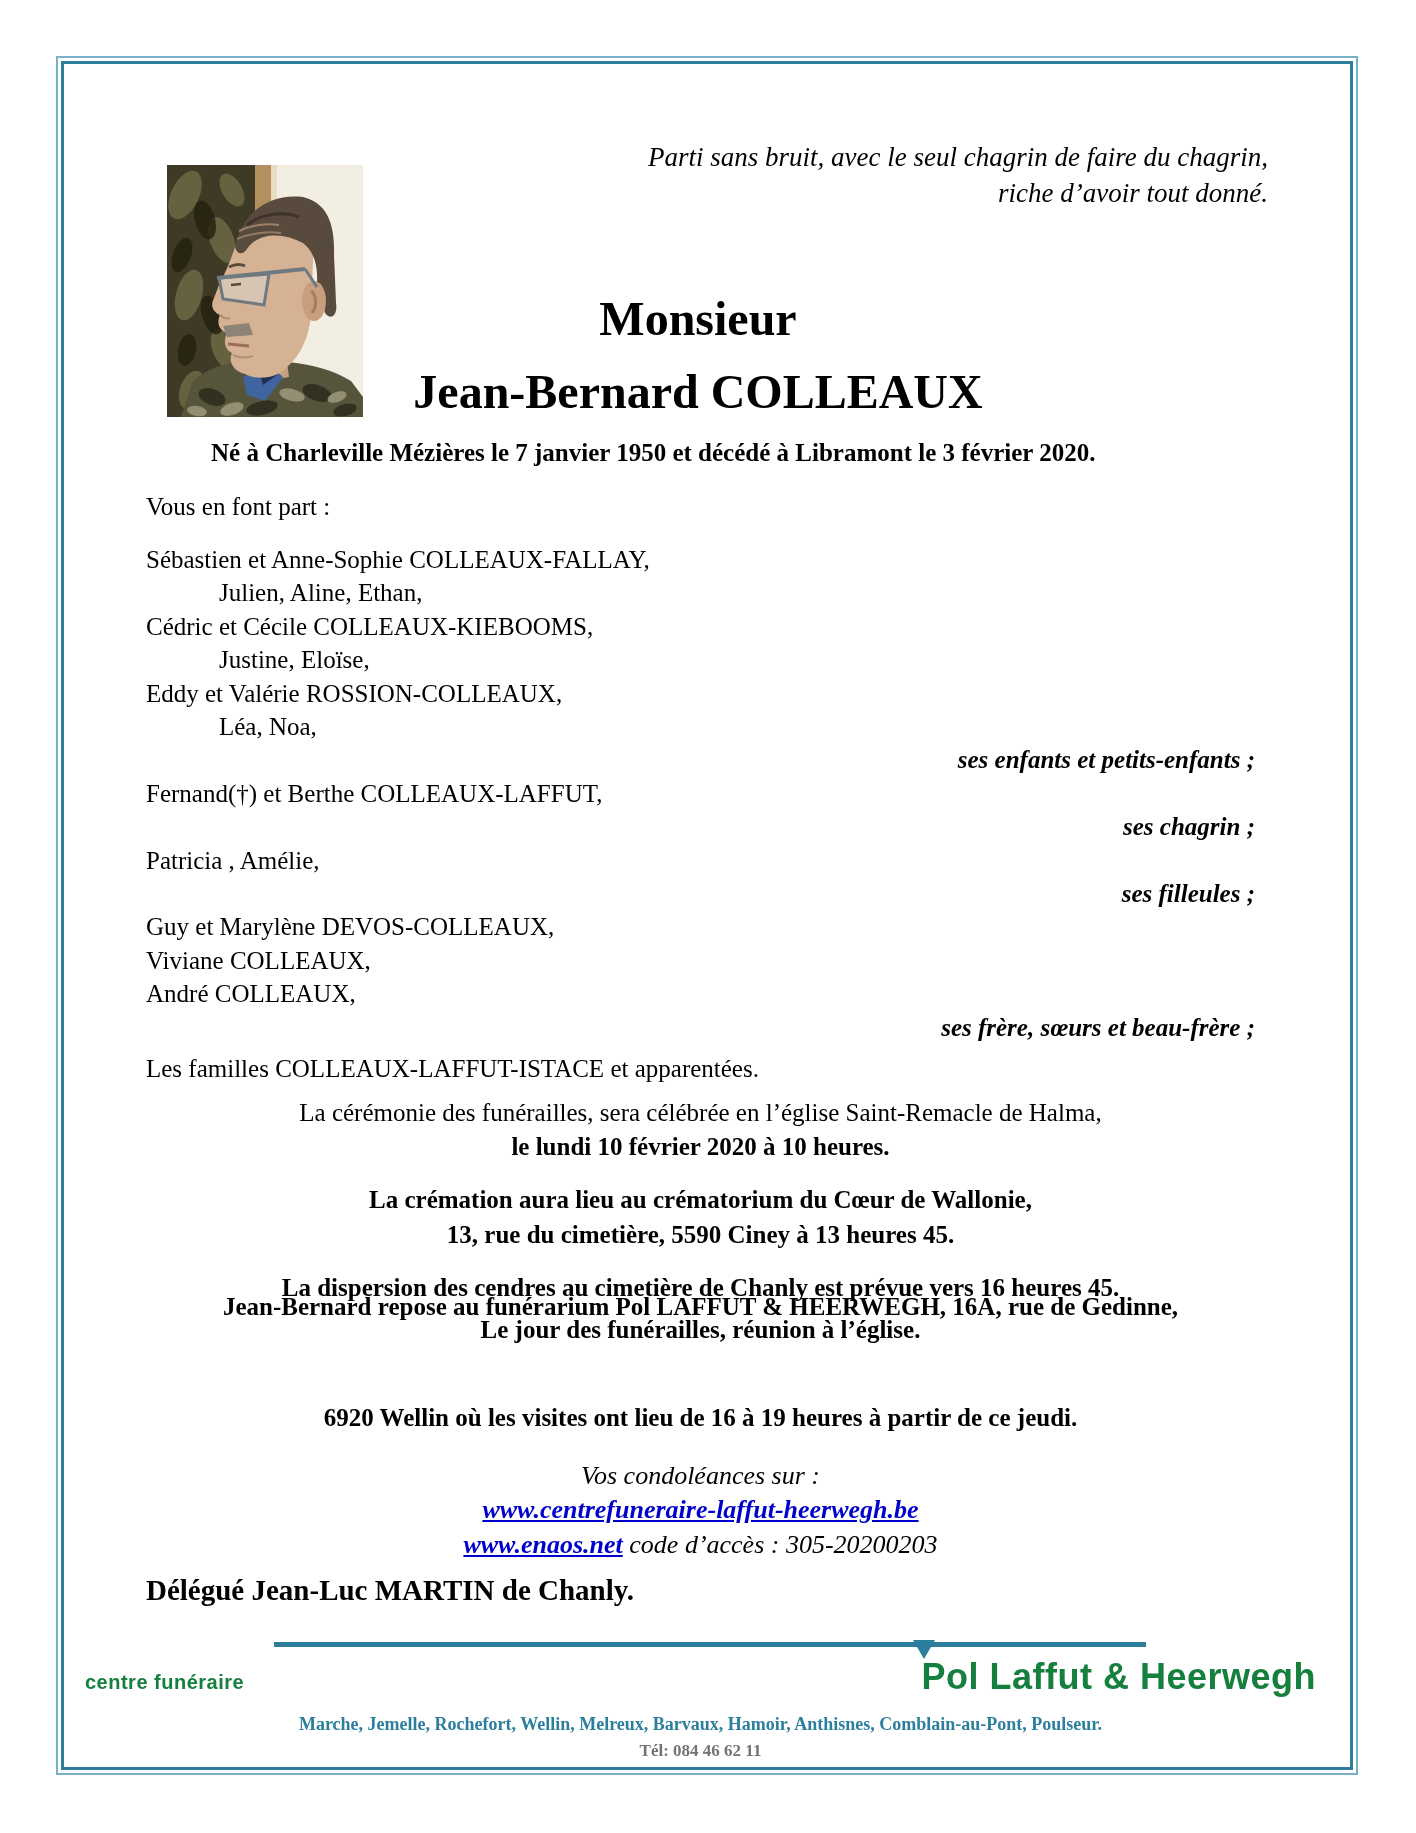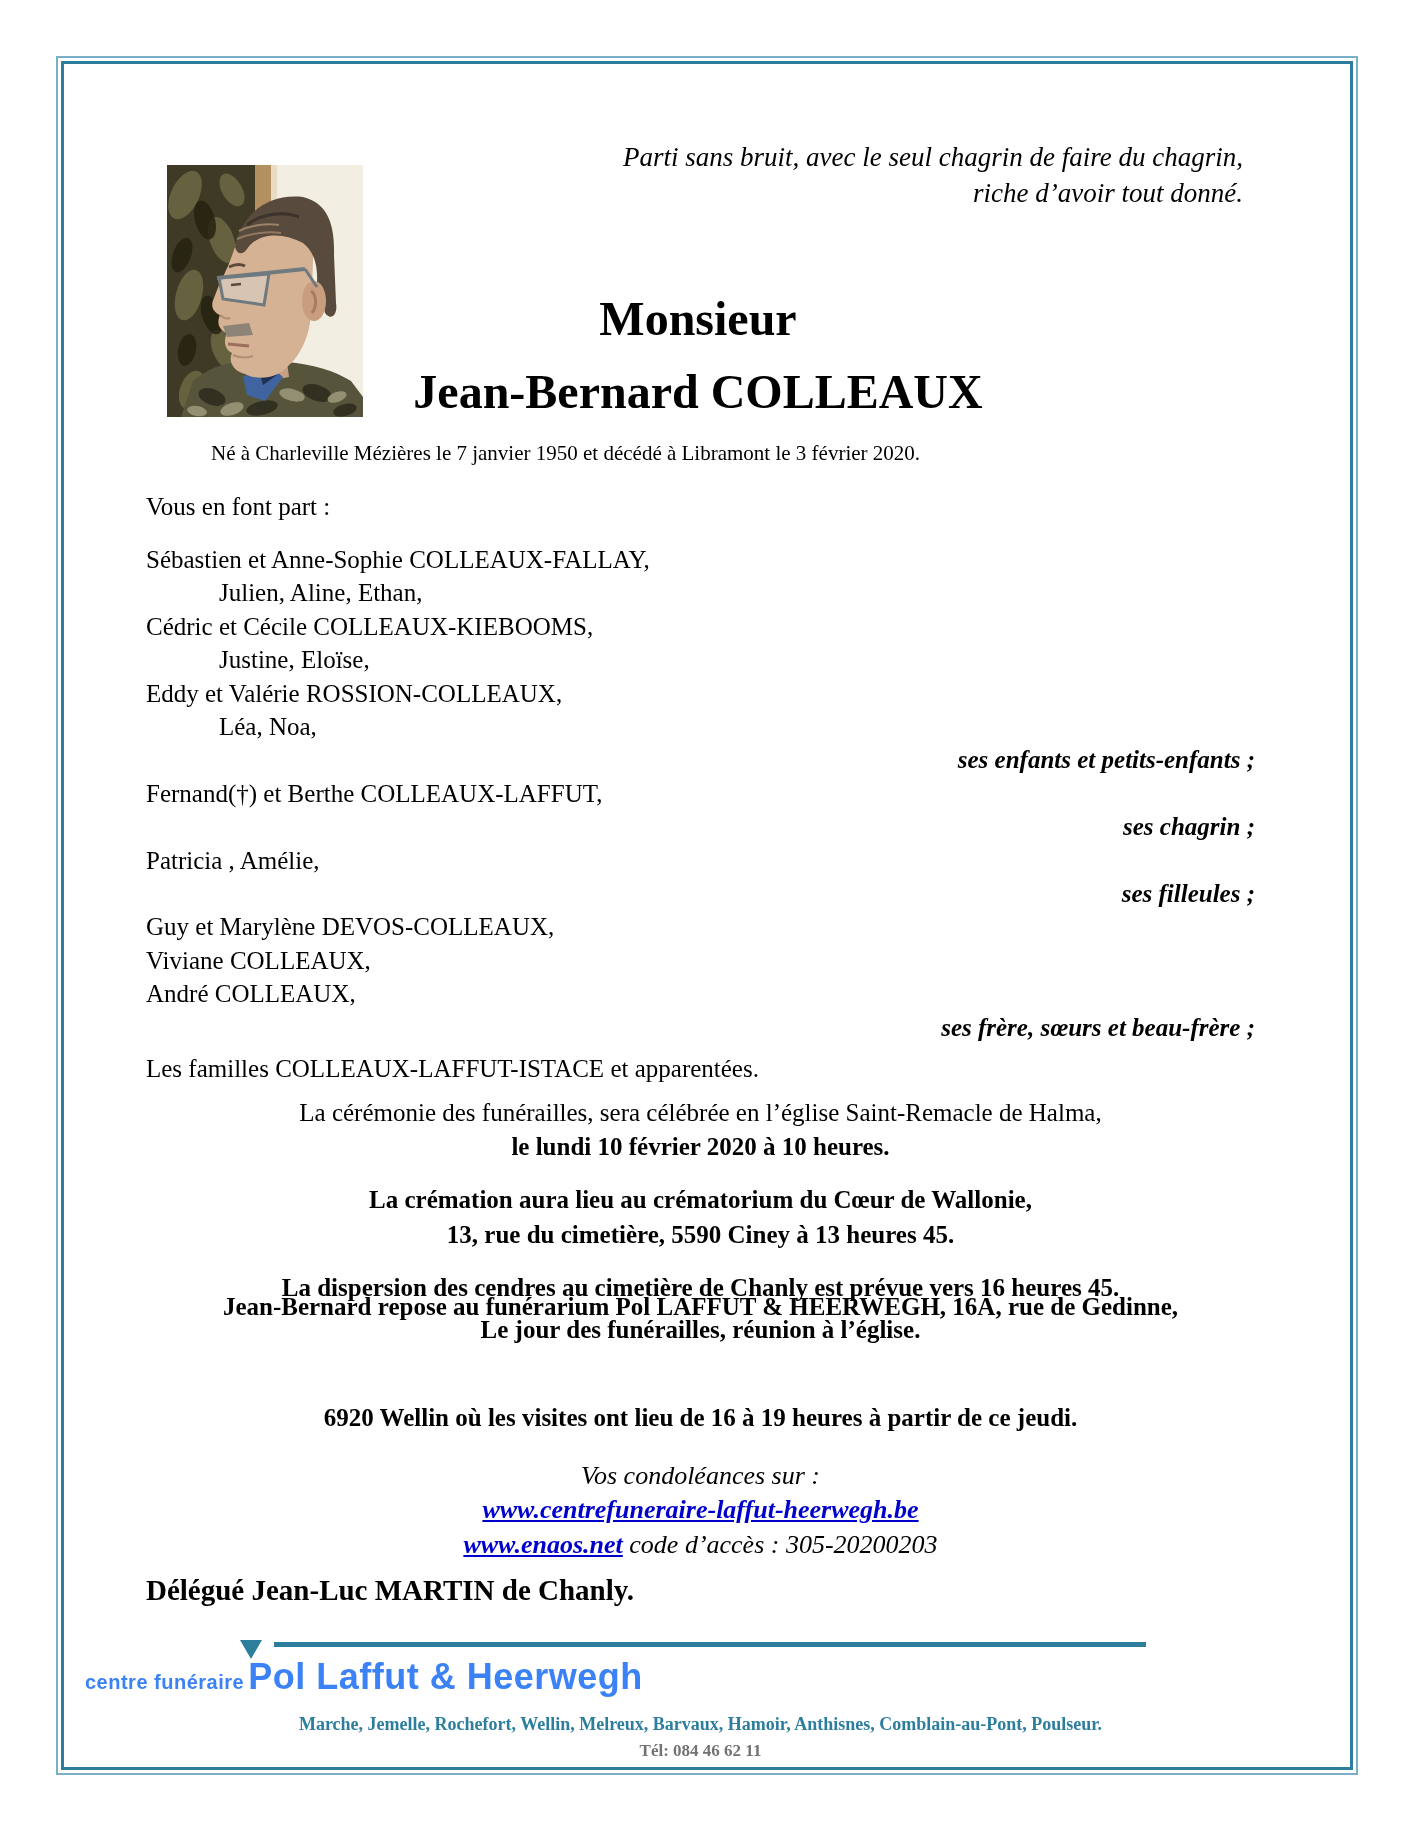--- a/index.html
+++ b/index.html
@@ -14,50 +14,50 @@
   .frame-outer{
     position:absolute;left:56px;top:56px;width:1302px;height:1719px;
     border:2px solid #79b0c8;box-sizing:border-box;
   }
   .frame-inner{
     position:absolute;left:61px;top:61px;width:1292px;height:1709px;
     border:3px solid #2d7e9d;box-sizing:border-box;
   }
   .abs{position:absolute;}
   .quote{
-    top:139px;left:400px;right:173px;
+    top:139px;left:400px;right:148px;
     font-style:italic;font-size:27px;line-height:36px;
     text-align:right;white-space:nowrap;
   }
   .title{
     top:282px;left:100px;right:120px;
     text-align:center;font-weight:bold;font-size:48px;line-height:73px;
   }
-  .birth{top:437px;left:211px;font-size:21px;line-height:32px;}
+  .birth{top:437px;left:211px;font-size:25px;line-height:32px;font-weight:bold;}
   .intro{top:491px;left:146px;font-size:25px;line-height:32px;}
   .family{top:543px;left:146px;right:161px;}
   .family .row{font-size:25px;line-height:33.4px;}
   .family .row.sub{padding-left:73px;}
   .family .row.role{text-align:right;font-weight:bold;font-style:italic;}
   .families-line{top:1053px;left:146px;font-size:25px;line-height:32px;}
   .ev{left:85px;right:100px;text-align:center;font-size:25px;line-height:32px;}
   .ev.bold{font-weight:bold;}
   .ev0{top:1097px;} .ev1{top:1131px;} .ev2{top:1184px;} .ev3{top:1219px;}
   .ev4{top:1272px;} .ev5{top:1314px;} .ev6{top:1291px;} .ev7{top:1402px;}
   .cond{left:85px;right:100px;text-align:center;font-style:italic;font-size:26px;line-height:32px;}
   .cond-intro{top:1460px;}
   .cond-link1{top:1494px;}
   .cond-link2{top:1529px;}
   .cond a{color:#0000cc;text-decoration:underline;font-weight:bold;}
   .delegate{top:1574px;left:146px;font-weight:bold;font-size:29px;line-height:32px;}
   .foot-rule{top:1642px;left:274px;width:872px;height:5px;background:#2d7e9d;}
   .brand-row{
     top:1656px;left:85px;right:100px;
-    display:flex;justify-content:flex-start;align-items:baseline;gap:4px;
-    font-family:"Liberation Sans", sans-serif;color:#3b82f6;
+    display:flex;justify-content:space-between;align-items:baseline;gap:16px;
+    font-family:"Liberation Sans", sans-serif;color:#15803d;
   }
   .brand-small{font-size:20px;font-weight:bold;letter-spacing:0.5px;}
   .brand-big{position:relative;font-size:36px;font-weight:bold;letter-spacing:0.5px;}
   .brand-triangle{
     position:absolute;left:-8px;top:-16px;width:0;height:0;
     border-left:11px solid transparent;border-right:11px solid transparent;
     border-top:19px solid #2d7e9d;
   }
   .cities{top:1712px;left:85px;right:100px;text-align:center;
     font-weight:bold;font-size:18px;color:#2d7e9d;line-height:24px;}

